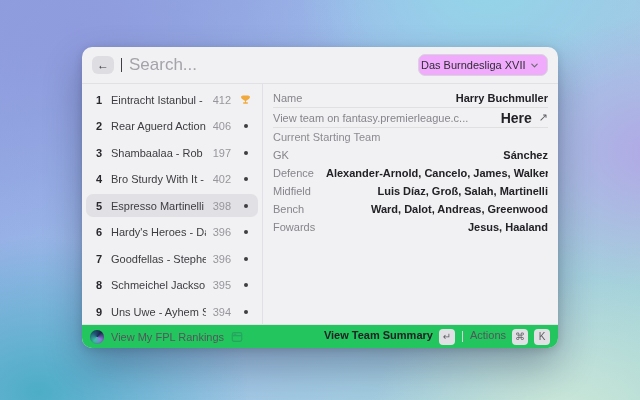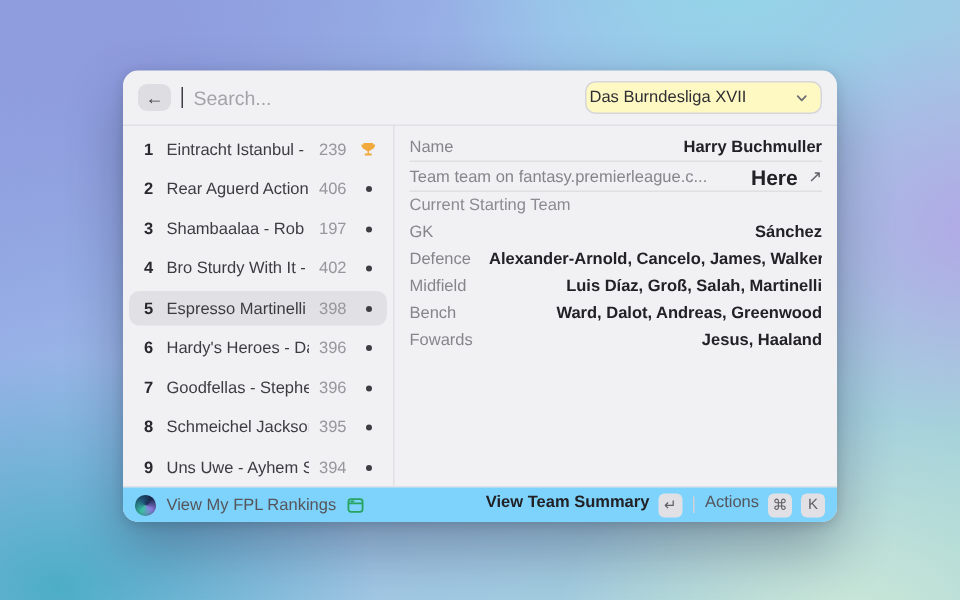--- a/index.html
+++ b/index.html
@@ -17,23 +17,23 @@
   .window{
     position:absolute;left:82px;top:47px;width:476px;height:301px;
     border-radius:10px;background:#f1f1f3;overflow:hidden;
     box-shadow:0 18px 38px rgba(18,22,54,.33), 0 2px 8px rgba(0,0,0,.14);
     display:flex;flex-direction:column;
   }
   
   .hdr{height:36px;flex:0 0 auto;display:flex;align-items:center;gap:7px;padding:0 10px;border-bottom:1px solid #e1e1e5;}
   .back-btn{width:22px;height:18px;border-radius:6px;background:#dedee2;display:flex;align-items:center;justify-content:center;font-size:12px;line-height:1;color:#3c3c40;cursor:default;}
   .caret{width:1px;height:14px;background:#3f3f45;}
-  .search-input{flex:1;min-width:0;border:none;outline:none;background:transparent;font-family:inherit;font-size:13px;color:#0c4a6e;padding:0;}
+  .search-input{flex:1;min-width:0;border:none;outline:none;background:transparent;font-family:inherit;font-size:17px;color:#0c4a6e;padding:0;}
   .search-input::placeholder{color:#a3a3aa;}
-  .dropdown{flex:0 0 auto;width:158px;height:22px;box-sizing:border-box;border:1px solid #d6d6da;background:#fef9c3;border-radius:7px;display:flex;align-items:center;justify-content:space-between;padding:0 8px 0 2px;}
+  .dropdown{flex:0 0 auto;width:130px;height:22px;box-sizing:border-box;border:1px solid #d6d6da;background:#f0abfc;border-radius:7px;display:flex;align-items:center;justify-content:space-between;padding:0 8px 0 2px;}
   .dropdown .dd-val{font-size:11px;color:#2e2e33;white-space:nowrap;overflow:hidden;}
   
   .content{flex:1;display:flex;min-height:0;}
   .list{width:181px;box-sizing:border-box;flex:0 0 auto;padding:4px 4px 0 4px;display:flex;flex-direction:column;gap:3.5px;border-right:1px solid #e1e1e5;overflow:hidden;}
   .row{height:23px;flex:0 0 auto;border-radius:7px;display:flex;align-items:center;gap:7px;padding:0 5px 0 8px;}
   .row.selected{background:#e1e1e5;}
   .rank{width:10px;flex:0 0 auto;font-size:11px;font-weight:700;color:#28282d;text-align:center;}
   .title{flex:1;min-width:0;font-size:11px;color:#3c3c41;white-space:nowrap;overflow:hidden;}
   .pts{flex:0 0 auto;font-size:11px;color:#96969c;}
   .acc{width:15px;flex:0 0 auto;display:flex;align-items:center;justify-content:center;}
@@ -43,21 +43,21 @@
   .sec{height:18px;line-height:18px;font-size:11px;color:#8b8b91;}
   .drow{height:19px;box-sizing:content-box;display:flex;align-items:center;justify-content:space-between;gap:12px;font-size:11px;}
   .drow.team{height:18px;}
   .drow.bordered{border-bottom:1px solid rgba(0,0,0,.07);}
   .lbl{flex:0 0 auto;color:#85858b;}
   .val{flex:1;min-width:0;color:#212126;font-weight:600;text-align:right;white-space:nowrap;overflow:hidden;}
   .link-val{flex:0 0 auto;display:flex;align-items:center;gap:7px;}
   .link-here{font-size:14px;font-weight:700;color:#212126;}
   .ext-arrow{font-size:11px;color:#5e5e64;}
   
-  .ftr{height:23px;flex:0 0 auto;border-top:1px solid #e1e1e5;background:#7dd3fc;display:flex;align-items:center;gap:7px;padding:0 8px;}
+  .ftr{height:23px;flex:0 0 auto;border-top:1px solid #e1e1e5;background:#22c55e;display:flex;align-items:center;gap:7px;padding:0 8px;}
   .ext-icon{width:14px;height:14px;border-radius:50%;flex:0 0 auto;
     background:conic-gradient(from 215deg,#3cc2a6 0deg,#20577a 110deg,#1c2b52 185deg,#8c7ade 265deg,#3cc2a6 360deg);
     box-shadow:inset 0 0 3px rgba(0,0,0,.35);}
   .cmd-title{font-size:11px;color:#55555b;}
   .spacer{flex:1;}
   .ftr-btn{display:flex;align-items:flex-start;gap:6px;}
   .primary-label{font-size:11px;font-weight:700;color:#212126;}
   .actions-label{font-size:11px;color:#55555b;}
   .key{height:16px;min-width:16px;box-sizing:border-box;padding:0 3px;border-radius:4px;background:#e1e1e5;color:#5f5f65;font-size:10px;display:flex;align-items:center;justify-content:center;}
   .vdiv{width:1px;height:11px;background:#d2d2d6;}
@@ -83,21 +83,21 @@
     </div>
   </div>
 
   <div class="content">
 
     <div class="list">
 
       <div class="row">
         <span class="rank">1</span>
         <span class="title">Eintracht Istanbul - Ole-...</span>
-        <span class="pts">239</span>
+        <span class="pts">412</span>
         <span class="acc">
           <svg width="11" height="11" viewBox="0 0 24 24" fill="#f2a93b">
               <path d="M5 3h14v2h3c0 4-2.4 6.6-5.3 7.4A7 7 0 0 1 13 14.9V18h4v3H7v-3h4v-3.1a7 7 0 0 1-3.7-2.5C4.4 11.6 2 9 2 5h3V3z"></path>
             </svg>
         </span>
       </div>
 
       <div class="row">
         <span class="rank">2</span>
         <span class="title">Rear Aguerd Action - M...</span>
@@ -173,21 +173,21 @@
     </div>
 
     <div class="detail">
 
       <div class="drow bordered">
         <span class="lbl">Name</span>
         <span class="val">Harry Buchmuller</span>
       </div>
 
       <div class="drow bordered">
-        <span class="lbl">Team team on fantasy.premierleague.c...</span>
+        <span class="lbl">View team on fantasy.premierleague.c...</span>
         <span class="link-val">
           <span class="link-here">Here</span>
           <span class="ext-arrow">↗</span>
         </span>
       </div>
 
       <div class="sec">Current Starting Team</div>
 
       <div class="drow team">
         <span class="lbl">GK</span>

